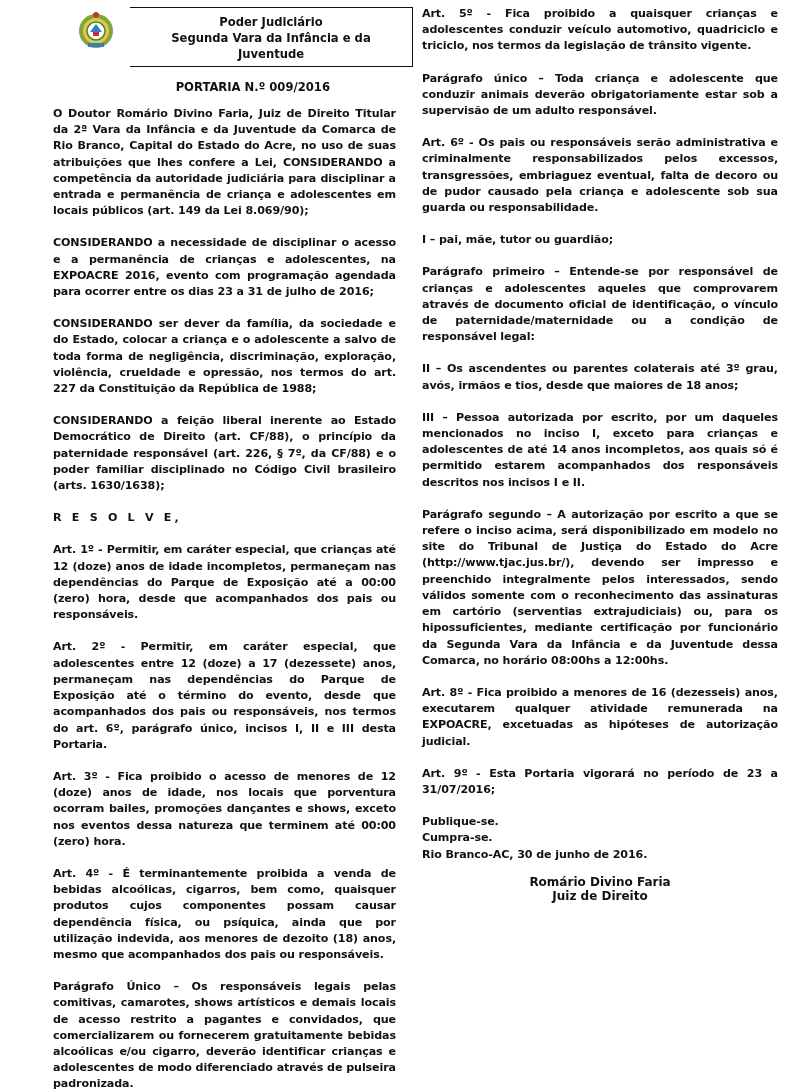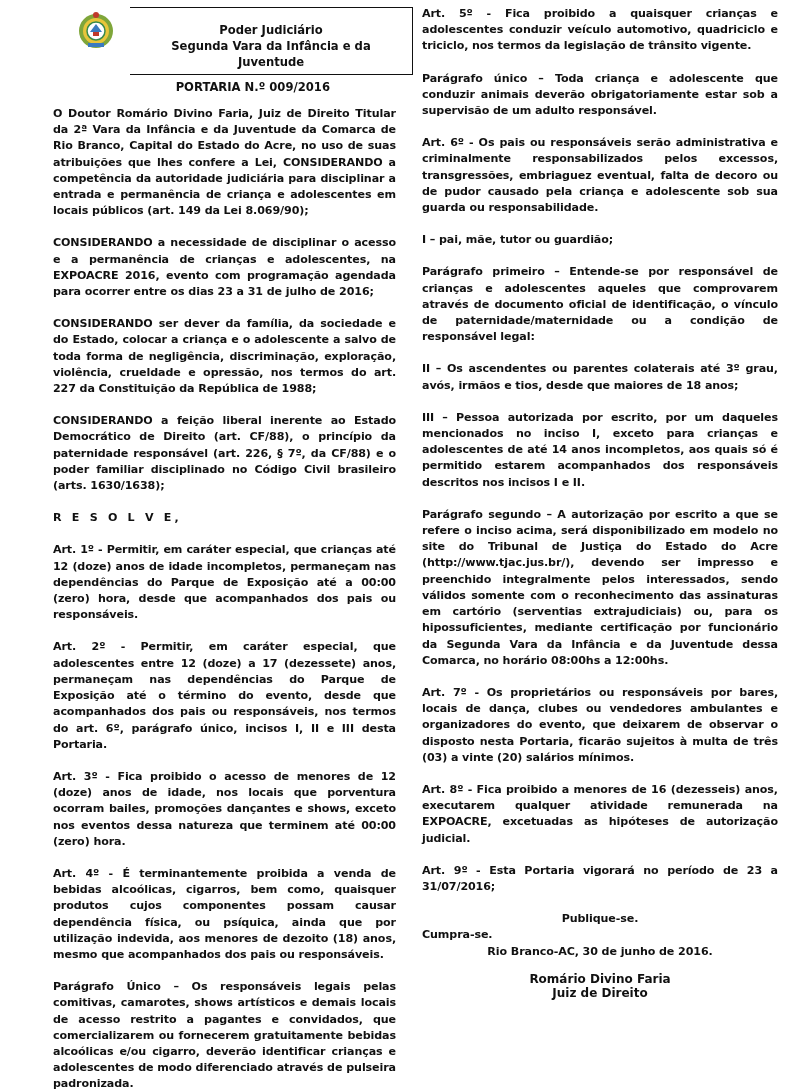--- a/index.html
+++ b/index.html
@@ -12,21 +12,21 @@
   .col-right { left: 422px; width: 356px; top: 6px; }
   p {
     margin: 0; font-weight: bold; font-size: 11.1px; line-height: 16.2px;
     text-align: justify; letter-spacing: -0.1px;
   }
   .gap { margin-top: 16px; }
   .header-box {
     position: absolute; left: 130px; top: 7px; width: 282px; height: 52px;
     border-top: 1.5px solid #111; border-bottom: 1.5px solid #111; border-right: 1.5px solid #111;
     text-align: center; font-weight: bold; font-size: 11.6px; line-height: 16px;
-    padding-top: 14px; box-sizing: content-box;
+    padding-top: 6px; box-sizing: content-box;
   }
   .header-box div { margin: 0; }
   .emblem { position: absolute; left: 76px; top: 10px; width: 40px; height: 40px; }
   .portaria-title {
     position: absolute; left: 130px; top: 80px; width: 200px; text-align: right;
     font-weight: bold; font-size: 11.6px;
   }
   .resolve { letter-spacing: 3.2px; }
   .sign-block { margin-top: 12px; text-align: center; font-weight: bold; font-size: 12px; line-height: 14px; }
 </style>
@@ -68,25 +68,24 @@
 
 <div class="col col-right">
   <p>Art. 5º - Fica proibido a quaisquer crianças e adolescentes conduzir veículo automotivo, quadriciclo e triciclo, nos termos da legislação de trânsito vigente.</p>
   <p class="gap">Parágrafo único – Toda criança e adolescente que conduzir animais deverão obrigatoriamente estar sob a supervisão de um adulto responsável.</p>
   <p class="gap">Art. 6º - Os pais ou responsáveis serão administrativa e criminalmente responsabilizados pelos excessos, transgressões, embriaguez eventual, falta de decoro ou de pudor causado pela criança e adolescente sob sua guarda ou responsabilidade.</p>
   <p class="gap">I – pai, mãe, tutor ou guardião;</p>
   <p class="gap">Parágrafo primeiro – Entende-se por responsável de crianças e adolescentes aqueles que comprovarem através de documento oficial de identificação, o vínculo de paternidade/maternidade ou a condição de responsável legal:</p>
   <p class="gap">II – Os ascendentes ou parentes colaterais até 3º grau, avós, irmãos e tios, desde que maiores de 18 anos;</p>
   <p class="gap">III – Pessoa autorizada por escrito, por um daqueles mencionados no inciso I, exceto para crianças e adolescentes de até 14 anos incompletos, aos quais só é permitido estarem acompanhados dos responsáveis descritos nos incisos I e II.</p>
   <p class="gap">Parágrafo segundo – A autorização por escrito a que se refere o inciso acima, será disponibilizado em modelo no site do Tribunal de Justiça do Estado do Acre (http://www.tjac.jus.br/), devendo ser impresso e preenchido integralmente pelos interessados, sendo válidos somente com o reconhecimento das assinaturas em cartório (serventias extrajudiciais) ou, para os hipossuficientes, mediante certificação por funcionário da Segunda Vara da Infância e da Juventude dessa Comarca, no horário 08:00hs a 12:00hs.</p>
-  <p class="gap">Art. 7º - Os proprietários ou responsáveis por bares, locais de dança, clubes ou vendedores ambulantes e organizadores do evento, que deixarem de observar o disposto nesta Portaria, ficarão sujeitos à multa de três (03) a vinte (20) salários mínimos.</p>
   <p class="gap">Art. 8º - Fica proibido a menores de 16 (dezesseis) anos, executarem qualquer atividade remunerada na EXPOACRE, excetuadas as hipóteses de autorização judicial.</p>
   <p class="gap">Art. 9º - Esta Portaria vigorará no período de 23 a 31/07/2016;</p>
   <div class="gap" style="margin-top:16px;">
-    <p style="text-align:center;">Publique-se.</p>
+    <p style="text-align:left;">Publique-se.</p>
     <p style="text-align:left;">Cumpra-se.</p>
-    <p style="text-align:center;">Rio Branco-AC, 30 de junho de 2016.</p>
+    <p style="text-align:left;">Rio Branco-AC, 30 de junho de 2016.</p>
   </div>
   <div class="sign-block">
     <div>Romário Divino Faria</div>
     <div>Juiz de Direito</div>
   </div>
 </div>
 
 </body></html>

